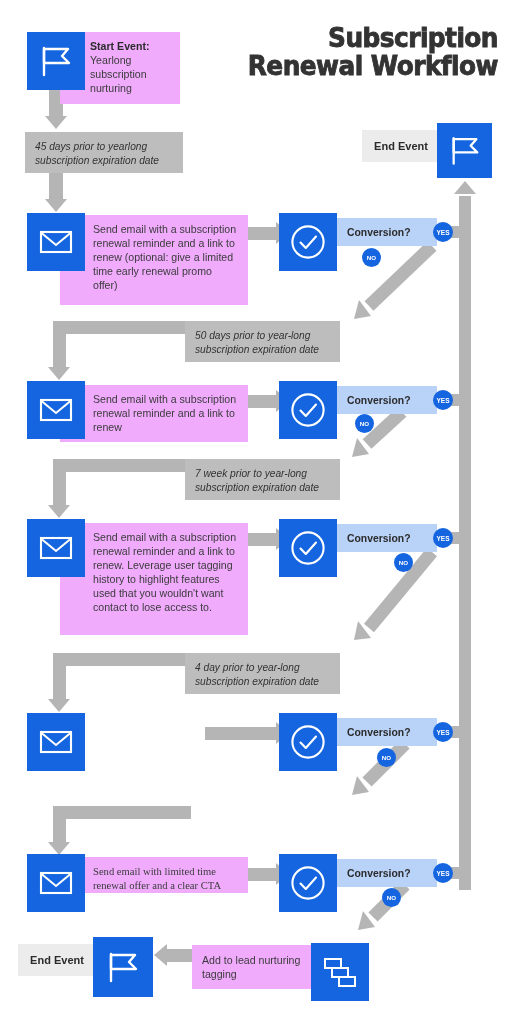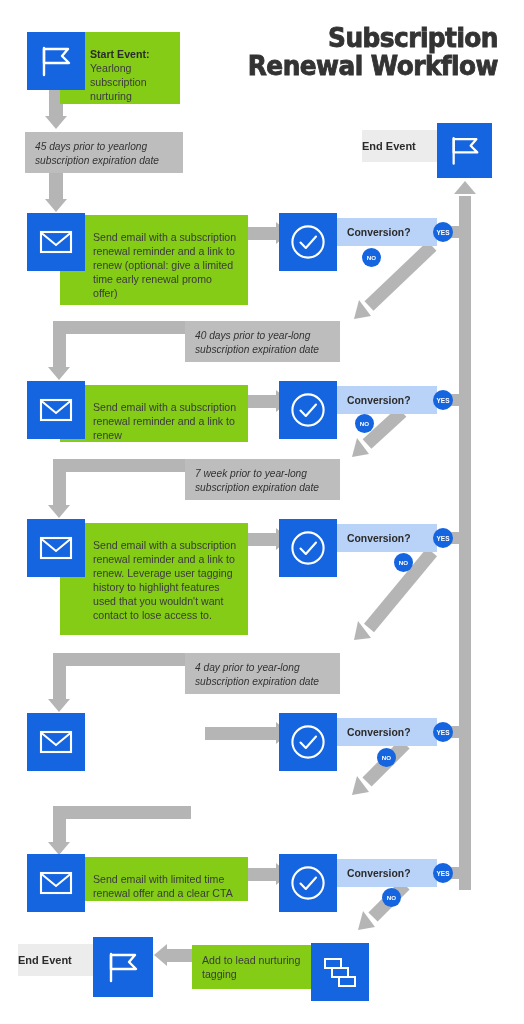--- a/index.html
+++ b/index.html
@@ -41,25 +41,25 @@
     display: flex;
     align-items: center;
     justify-content: center;
     z-index: 4;
   }
   .icon-tile svg { display: block; }
 
   
   .panel {
     position: absolute;
-    background: #84cc16;
+    background: #f0abfc;
     color: #3b3b3b;
     font-size: 10.6px;
     line-height: 1.32;
-    padding: 16px 9px 8px 10px;
+    padding: 8px 9px 8px 10px;
     box-sizing: border-box;
     z-index: 3;
   }
   .panel b { font-weight: bold; color: #2b2b2b; }
 
   
   .timing {
     position: absolute;
     background: #bdbdbd;
     color: #333333;
@@ -87,20 +87,21 @@
 
   
   .endlabel {
     position: absolute;
     background: #ececec;
     color: #2b2b2b;
     font-weight: bold;
     font-size: 11px;
     display: flex;
     align-items: center;
+    justify-content: center;
     box-sizing: border-box;
     z-index: 3;
   }
 
   
   .badge {
     position: absolute;
     background: #1565E0;
     color: #ffffff;
     border-radius: 50%;
@@ -203,21 +204,21 @@
     <svg width="110" height="90" viewBox="0 0 110 90">
       <path d="M95 6 L32 66" stroke="#b5b5b5" stroke-width="13" fill="none"></path>
       <path d="M34 76 L17 79 L22 60 Z" fill="#b5b5b5"></path>
     </svg>
   </div>
   <div class="badge no" style="left:362px; top:248px;">
     <span>NO</span>
   </div>
 
   <div class="timing" style="left:185px; top:321px; width:155px; height:41px;">
-    <span>40 days prior to year-long subscription expiration date</span>
+    <span>50 days prior to year-long subscription expiration date</span>
   </div>
   <div class="conn" style="left:53px; top:321px; width:138px; height:13px;"></div>
   <div class="conn" style="left:53px; top:321px; width:13px; height:50px;"></div>
   <div class="arrow down" style="left:48px; top:367px;"></div>
 
   <div class="panel" style="left:60px; top:385px; width:188px; height:57px; padding-left:33px;">
     <span>Send email with a subscription renewal reminder and a link to renew</span>
   </div>
   <div class="icon-tile" style="left:27px; top:381px; width:58px; height:58px;">
     <span>
@@ -338,21 +339,21 @@
     </svg>
   </div>
   <div class="badge no" style="left:377px; top:748px;">
     <span>NO</span>
   </div>
 
   <div class="conn" style="left:53px; top:806px; width:138px; height:13px;"></div>
   <div class="conn" style="left:53px; top:806px; width:13px; height:40px;"></div>
   <div class="arrow down" style="left:48px; top:842px;"></div>
 
-  <div class="panel" style="left:60px; top:857px; width:188px; height:44px; padding-left:33px;">
+  <div class="panel" style="left:60px; top:857px; width:188px; height:36px; padding-left:33px;font-family:Liberation Serif, serif;">
     <span>Send email with limited time renewal offer and a clear CTA</span>
   </div>
   <div class="icon-tile" style="left:27px; top:854px; width:58px; height:58px;">
     <span>
       <svg width="34" height="26" viewBox="0 0 34 26">
         <rect x="2" y="3" width="30" height="20" stroke="#fff" stroke-width="2.1" fill="none"></rect>
         <path d="M2.5 4 L17 16 L31.5 4" stroke="#fff" stroke-width="2.1" fill="none"></path>
       </svg>
     </span>
   </div>

